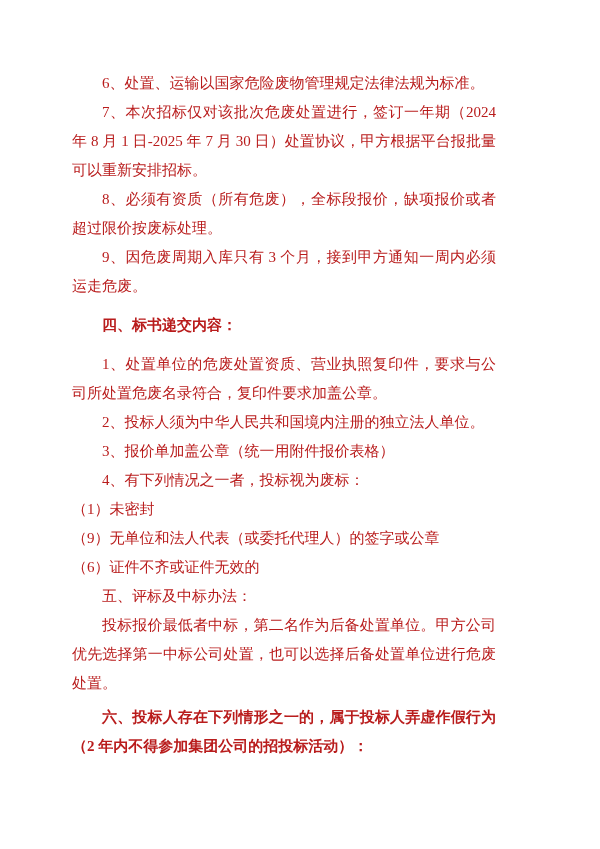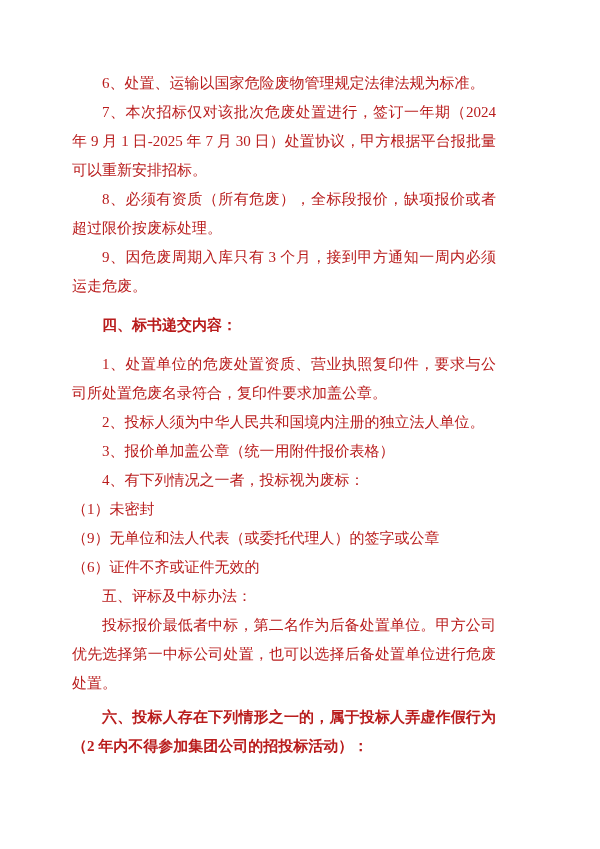--- a/index.html
+++ b/index.html
@@ -51,21 +51,21 @@
     padding-left: 0.8em;
     text-indent: 0;
   }
 </style>
 </head>
 <body>
 
 <div class="page">
   <div class="doc-body">
     <p class="para">6、处置、运输以国家危险废物管理规定法律法规为标准。</p>
-    <p class="para">7、本次招标仅对该批次危废处置进行，签订一年期（2024 年 9 月 1 日-2025 年 7 月 30 日）处置协议，甲方根据平台报批量可以重新安排招标。</p>
+    <p class="para">7、本次招标仅对该批次危废处置进行，签订一年期（2024 年 8 月 1 日-2025 年 7 月 30 日）处置协议，甲方根据平台报批量可以重新安排招标。</p>
     <p class="para">8、必须有资质（所有危废），全标段报价，缺项报价或者超过限价按废标处理。</p>
     <p class="para">9、因危废周期入库只有 3 个月，接到甲方通知一周内必须运走危废。</p>
     <p class="heading-spaced">四、标书递交内容：</p>
     <p class="para">1、处置单位的危废处置资质、营业执照复印件，要求与公司所处置危废名录符合，复印件要求加盖公章。</p>
     <p class="para">2、投标人须为中华人民共和国境内注册的独立法人单位。</p>
     <p class="para">3、报价单加盖公章（统一用附件报价表格）</p>
     <p class="para">4、有下列情况之一者，投标视为废标：</p>
     <p class="sub-item">（1）未密封</p>
     <p class="sub-item">（9）无单位和法人代表（或委托代理人）的签字或公章</p>
     <p class="sub-item">（6）证件不齐或证件无效的</p>

